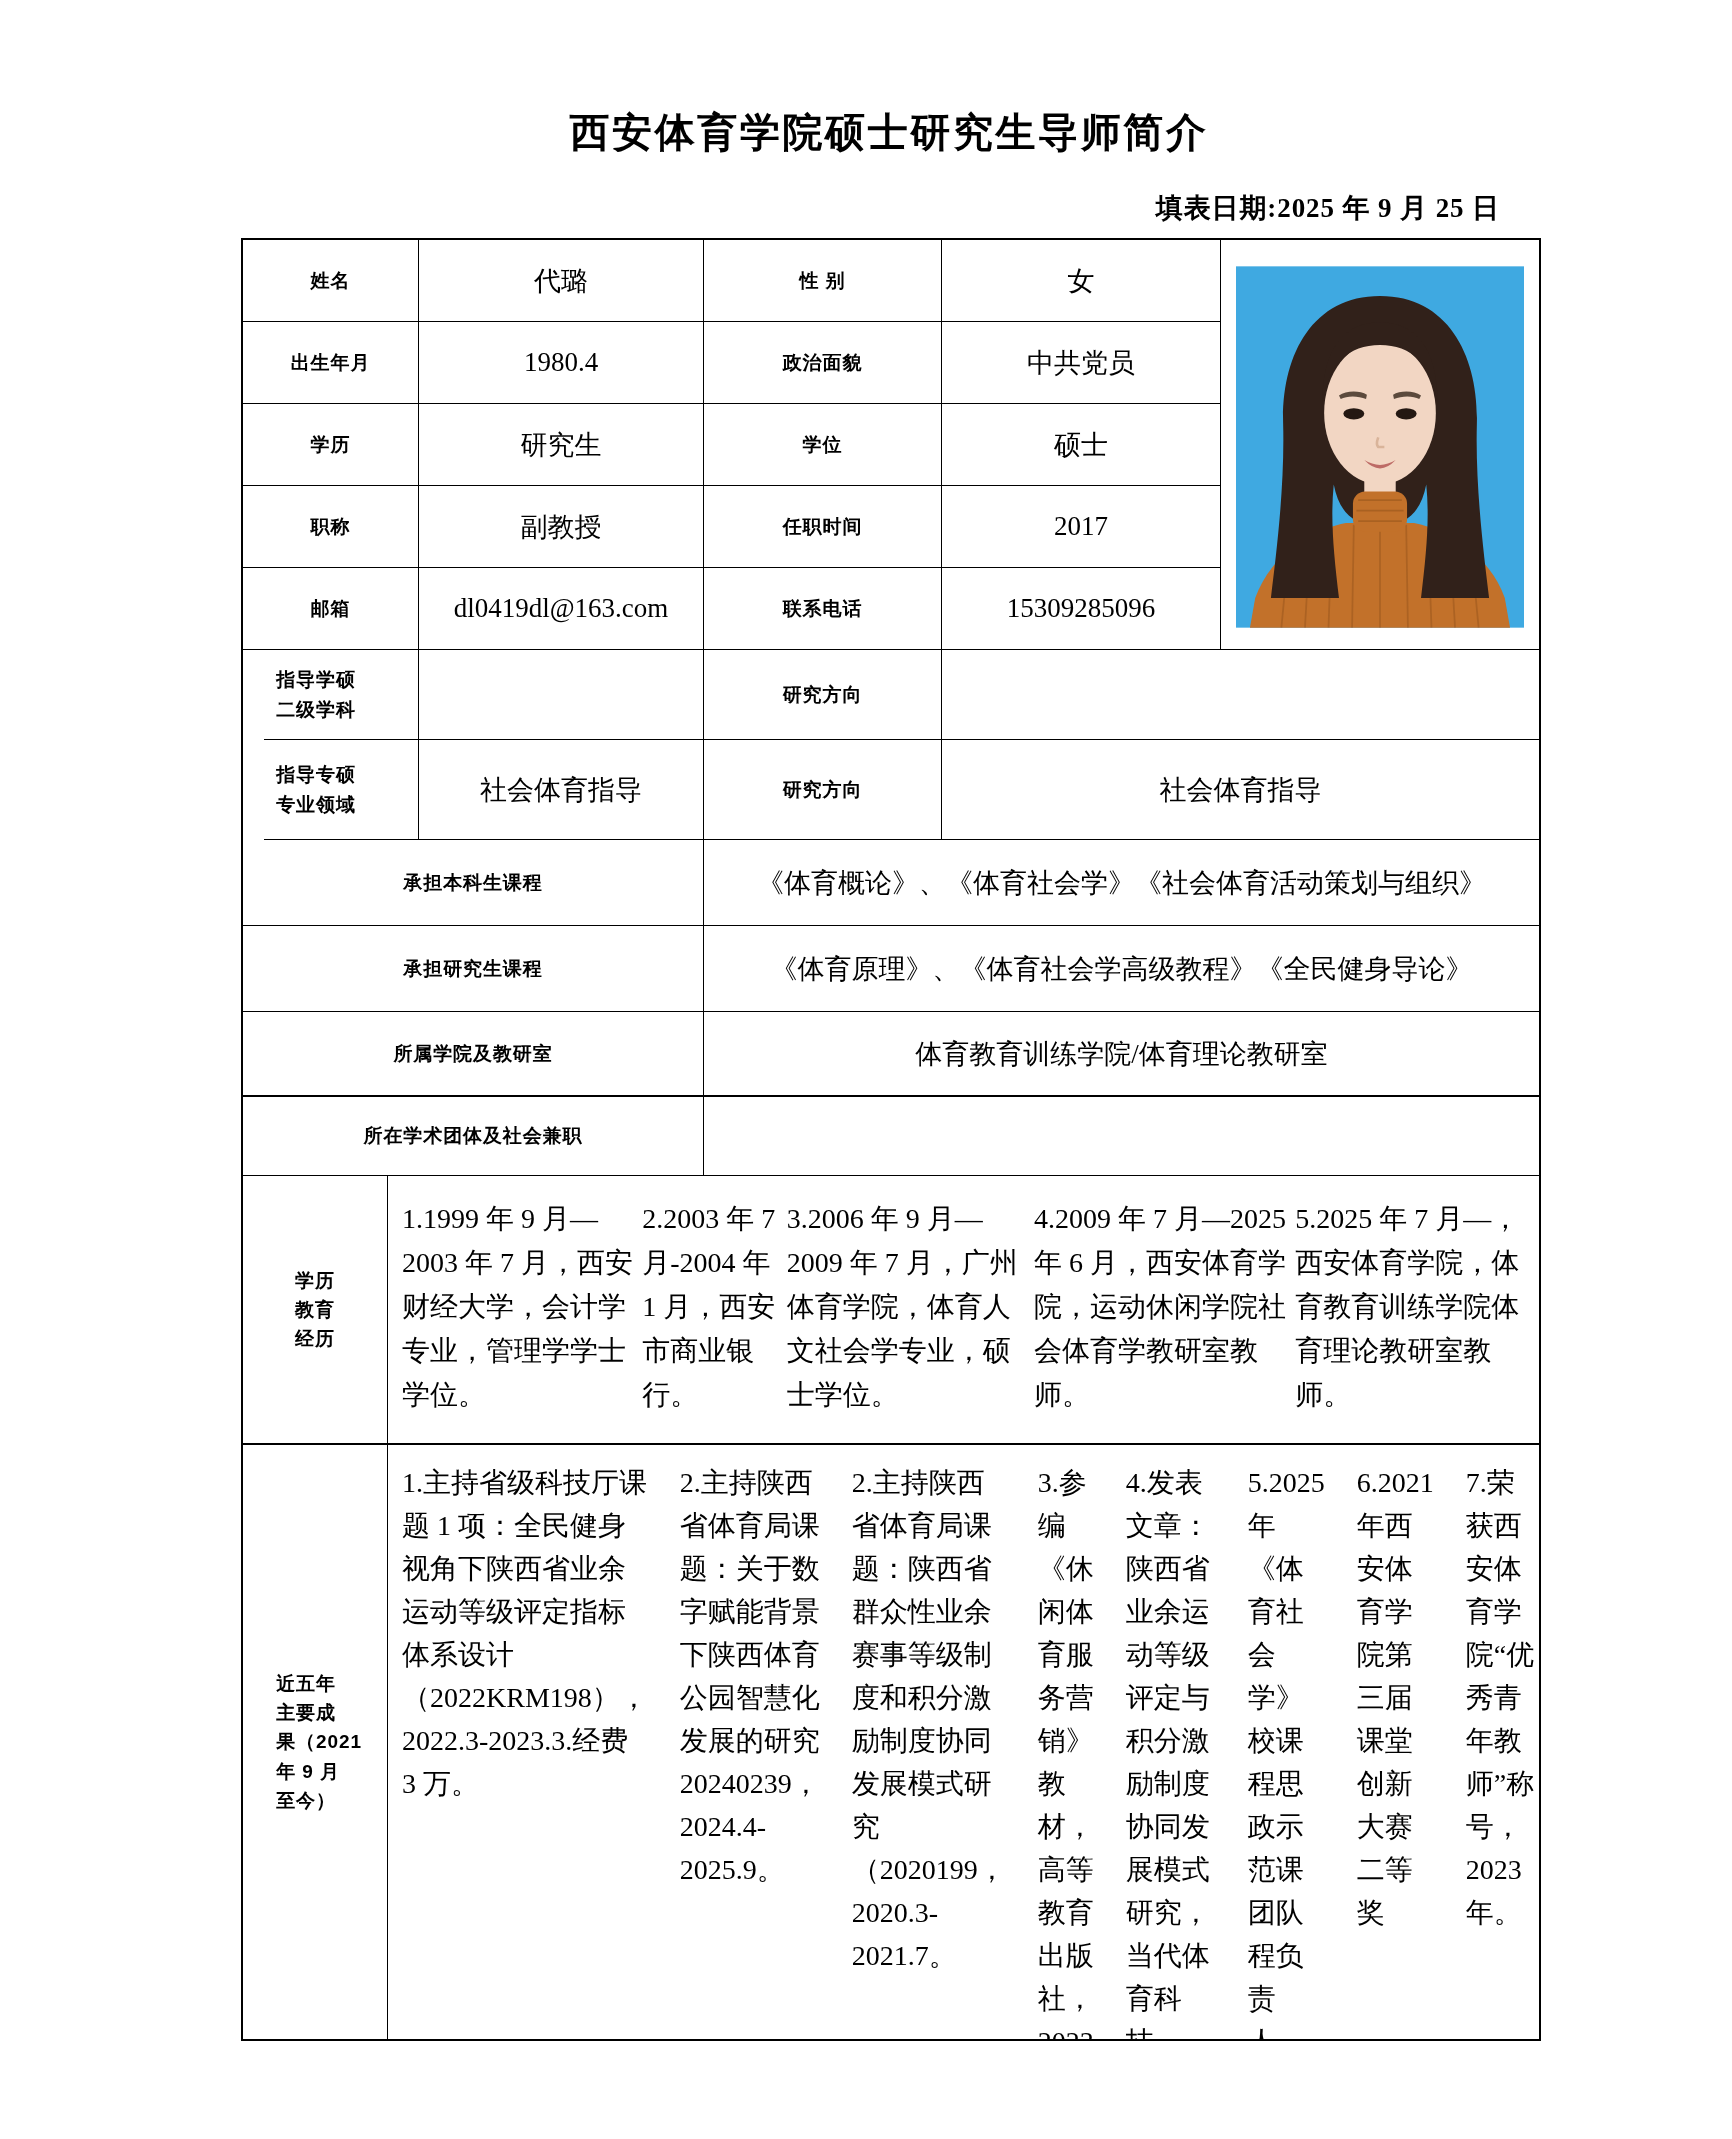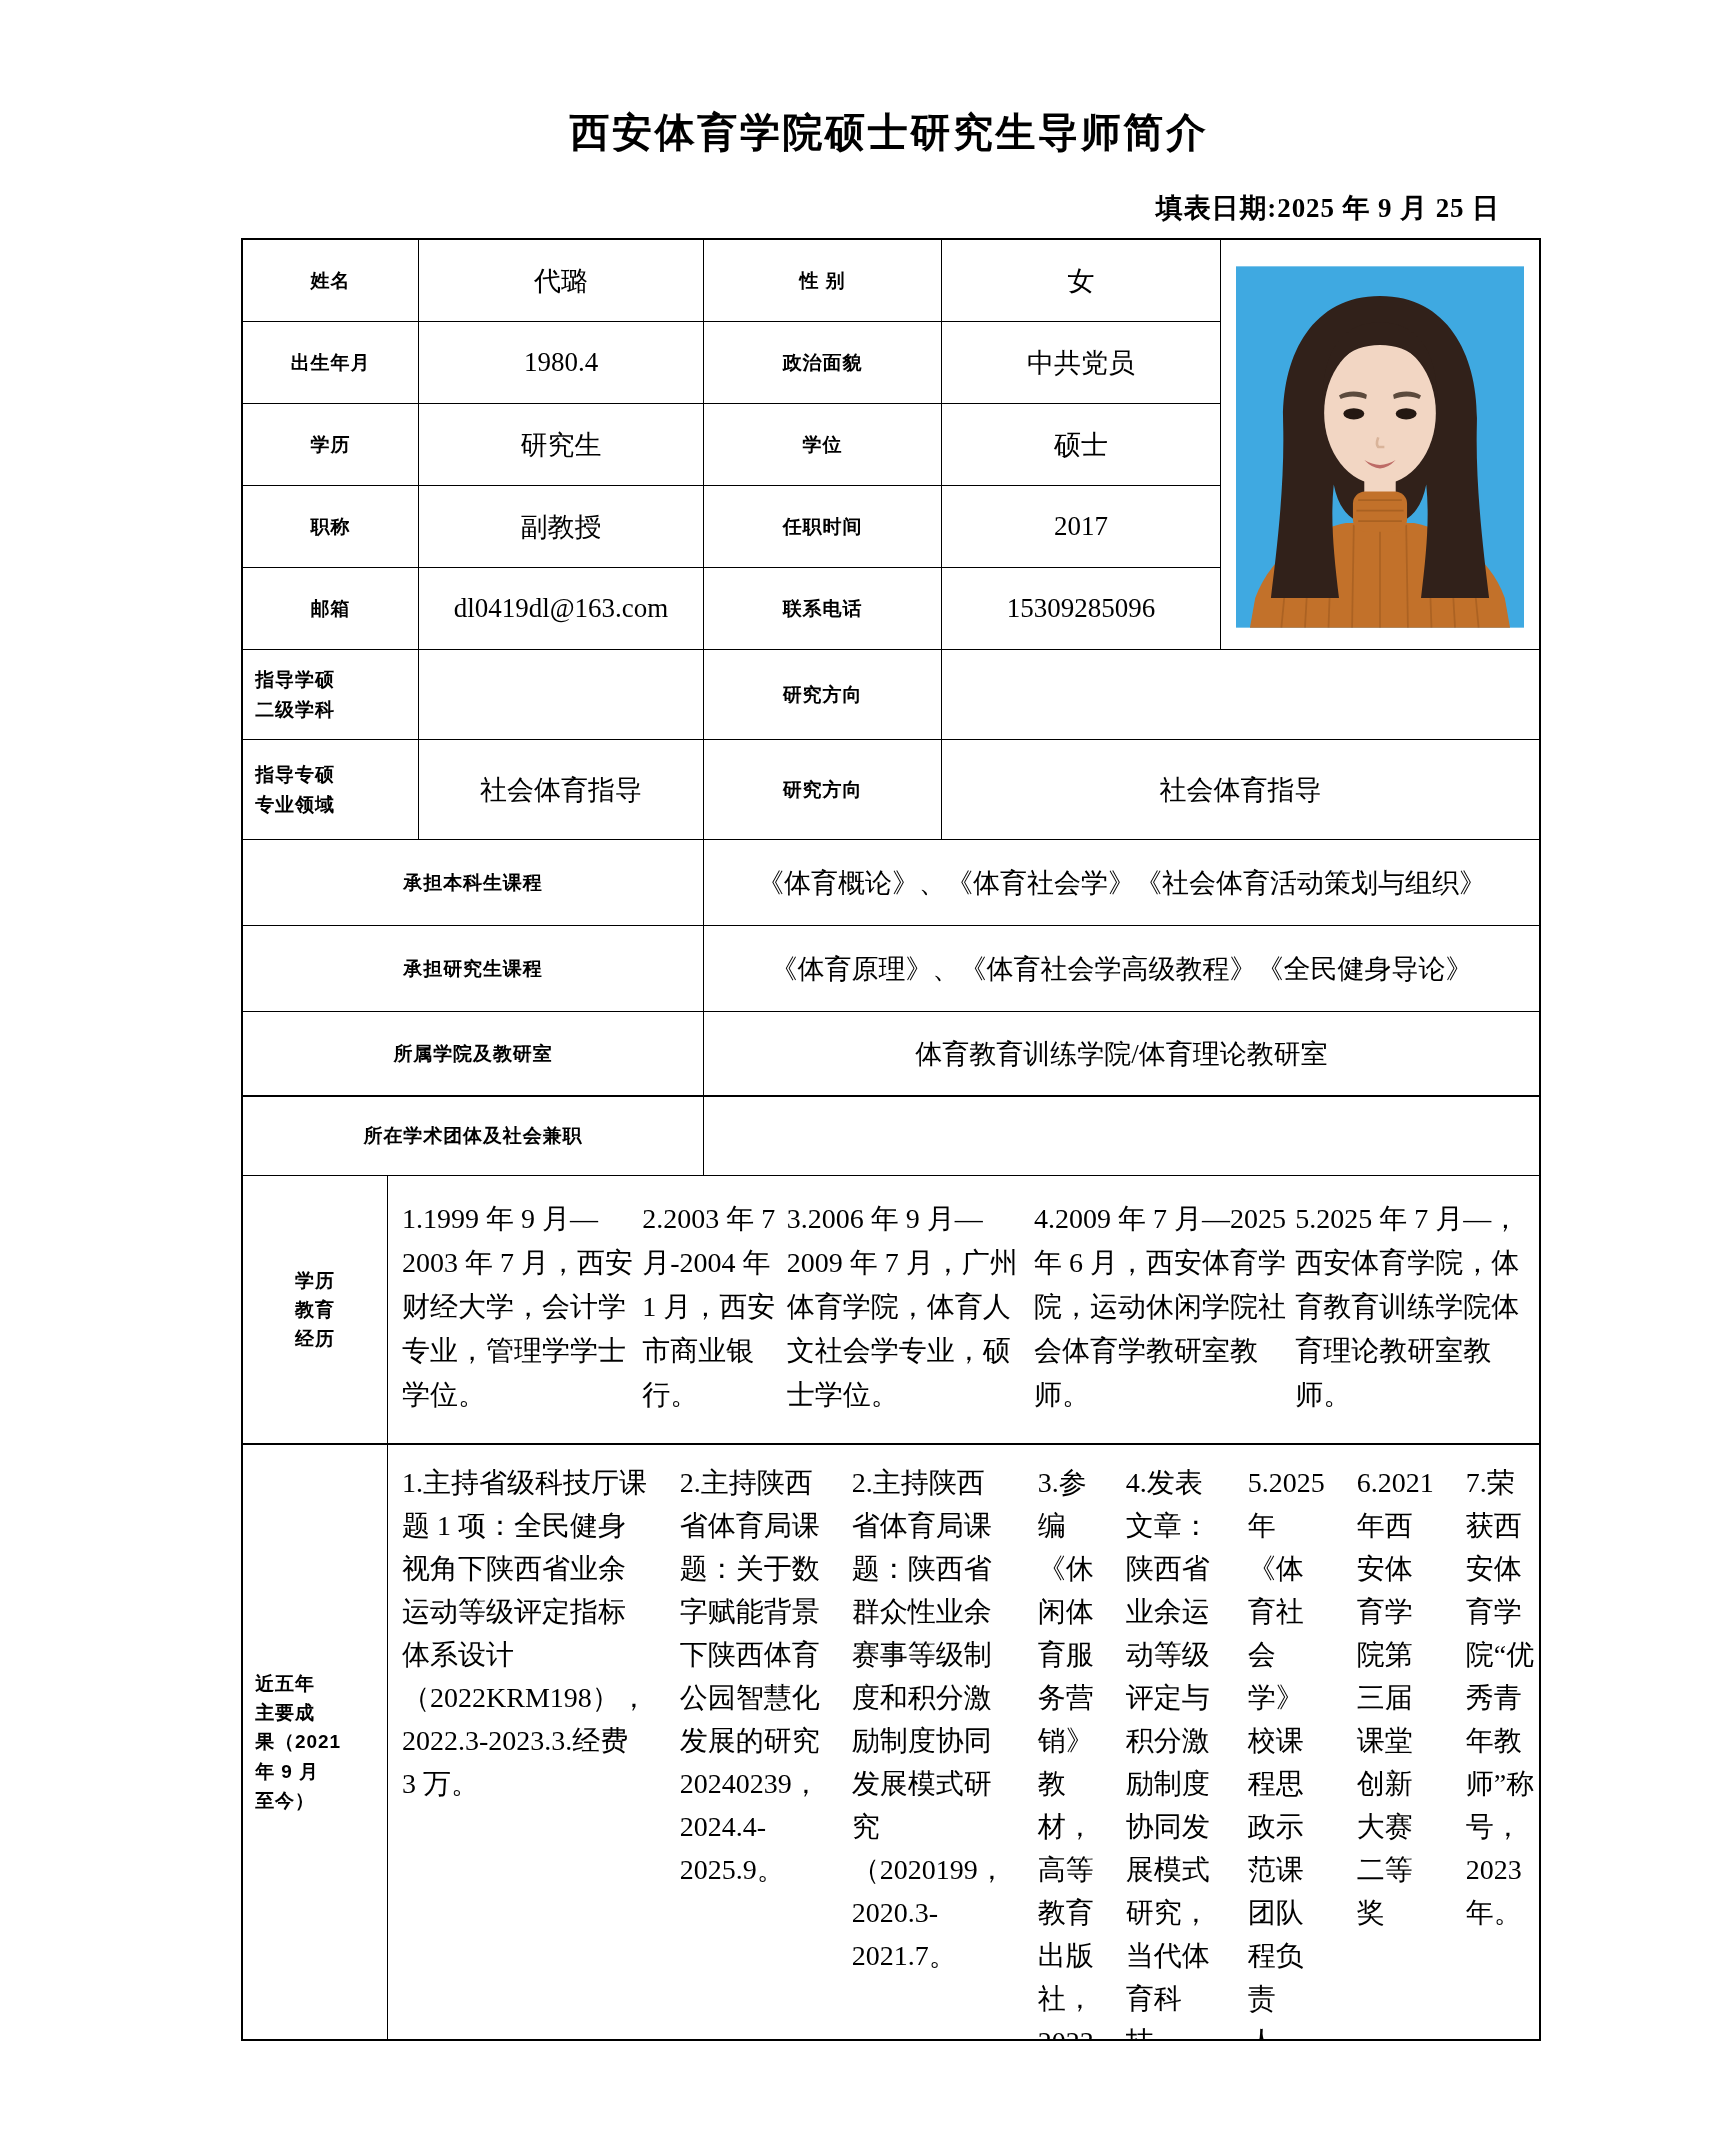--- a/index.html
+++ b/index.html
@@ -51,21 +51,21 @@
   .cell.thick-bottom { border-bottom-width:2.6px; }
 
   .lbl {
     font-family:"Liberation Sans", sans-serif;
     font-weight:bold;
     font-size:19px;
     letter-spacing:0.9px;
   }
   .val { font-family:"Liberation Serif", serif; font-size:27px; }
   .ml { white-space:pre-line; line-height:1.55; }
-  .left-pad { justify-content:flex-start; text-align:left; padding-left:12.2px; }
+  .left-pad { justify-content:flex-start; text-align:left; padding-left:12.2px;margin-left:21px; }
 
   .photo-cell { grid-column:5; grid-row:1 / span 5; position:relative; }
   .photo-frame { width:288px; height:362px; margin-top:5.2px; }
 
   .text-block {
     align-items:flex-start; justify-content:flex-start;
     text-align:left;
     padding:21px 12.2px 8.7px 14px;
   }
   .text-block .list-line { font-size:28px; line-height:44px; }

